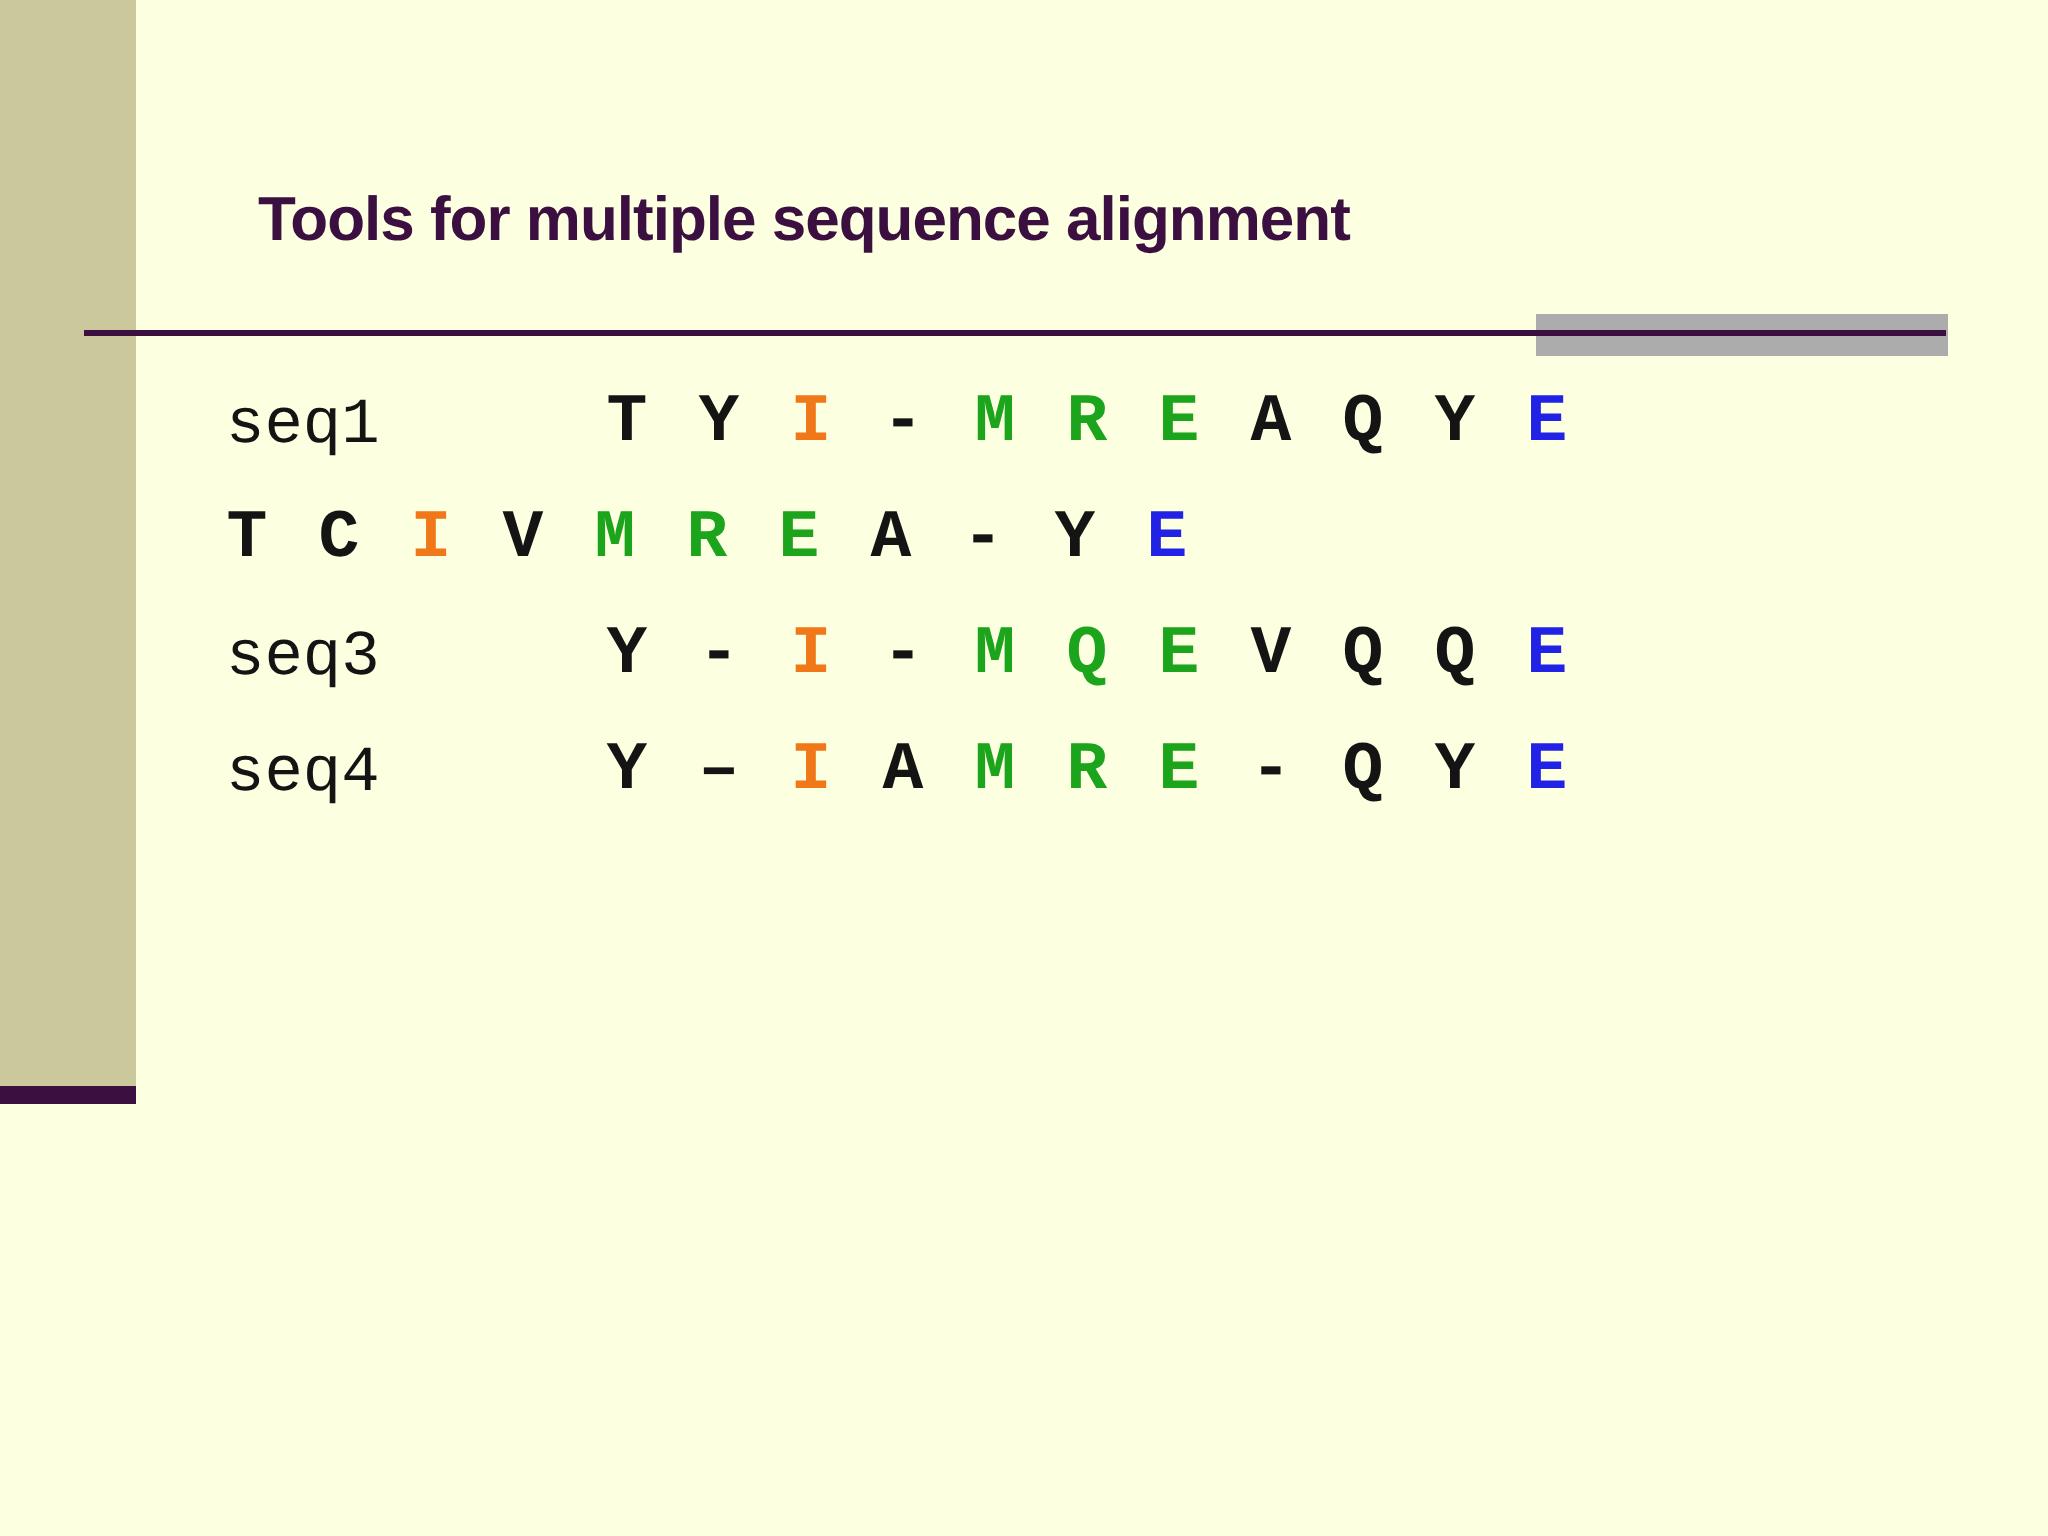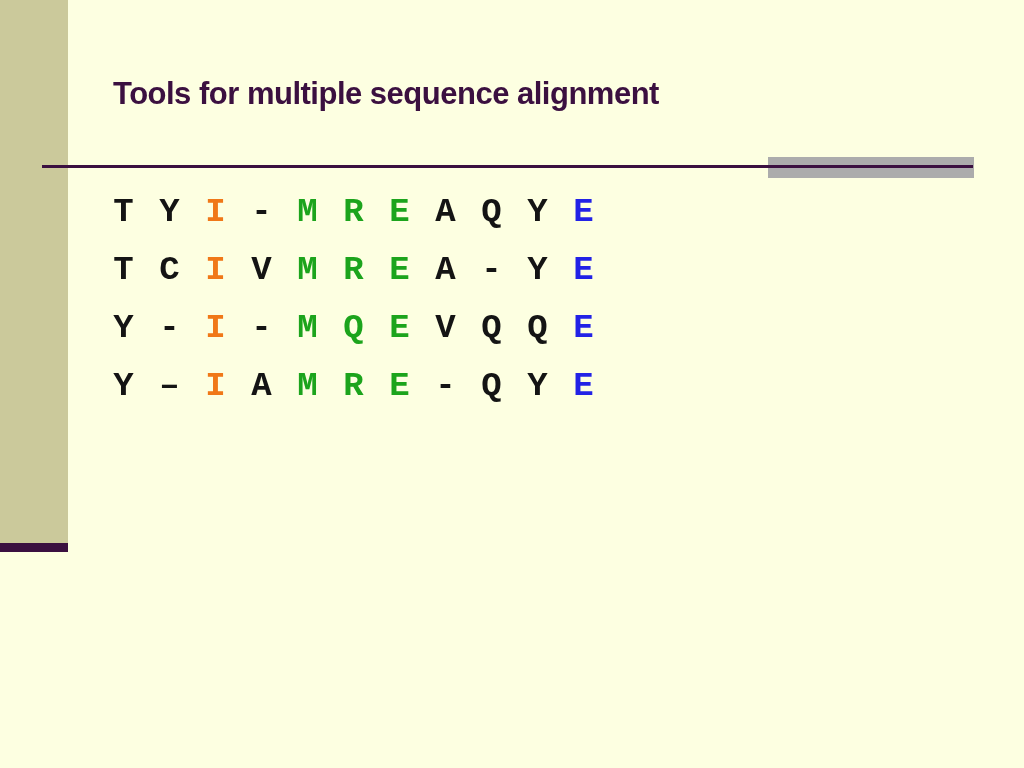--- a/index.html
+++ b/index.html
@@ -27,21 +27,21 @@
   .sidebar-footer-bar {
     position: absolute;
     left: 0; top: 543px;
     width: 68px;
     height: 9px;
     background: var(--accent, #3B1040);
   }
   .title {
     position: absolute;
     left: 113px; top: 76px;
-    margin: 0;
+    margin: 16px;
     font-size: 31px;
     font-weight: bold;
     letter-spacing: -0.5px;
     color: var(--accent, #3B1040);
     white-space: nowrap;
   }
   .divider-gray {
     position: absolute;
     left: 768px; top: 157px;
     width: 206px;
@@ -91,25 +91,28 @@
 <body>
 
 <div class="slide">
   <div class="sidebar"></div>
   <div class="sidebar-footer-bar"></div>
   <h1 class="title">Tools for multiple sequence alignment</h1>
   <div class="divider-gray"></div>
   <div class="divider-line"></div>
   <div class="alignment" id="alignment">
       <div class="row">
+        <span class="label">seq1</span>
         <span class="residues"><span class="res c-black">T</span><span class="res c-black">Y</span><span class="res c-orange">I</span><span class="res c-black">-</span><span class="res c-green">M</span><span class="res c-green">R</span><span class="res c-green">E</span><span class="res c-black">A</span><span class="res c-black">Q</span><span class="res c-black">Y</span><span class="res c-blue">E</span></span>
       </div>
       <div class="row">
         <span class="residues"><span class="res c-black">T</span><span class="res c-black">C</span><span class="res c-orange">I</span><span class="res c-black">V</span><span class="res c-green">M</span><span class="res c-green">R</span><span class="res c-green">E</span><span class="res c-black">A</span><span class="res c-black">-</span><span class="res c-black">Y</span><span class="res c-blue">E</span></span>
       </div>
       <div class="row">
+        <span class="label">seq3</span>
         <span class="residues"><span class="res c-black">Y</span><span class="res c-black">-</span><span class="res c-orange">I</span><span class="res c-black">-</span><span class="res c-green">M</span><span class="res c-green">Q</span><span class="res c-green">E</span><span class="res c-black">V</span><span class="res c-black">Q</span><span class="res c-black">Q</span><span class="res c-blue">E</span></span>
       </div>
       <div class="row">
+        <span class="label">seq4</span>
         <span class="residues"><span class="res c-black">Y</span><span class="res c-black">–</span><span class="res c-orange">I</span><span class="res c-black">A</span><span class="res c-green">M</span><span class="res c-green">R</span><span class="res c-green">E</span><span class="res c-black">-</span><span class="res c-black">Q</span><span class="res c-black">Y</span><span class="res c-blue">E</span></span>
       </div>
     </div>
 </div>
 
 </body></html>

